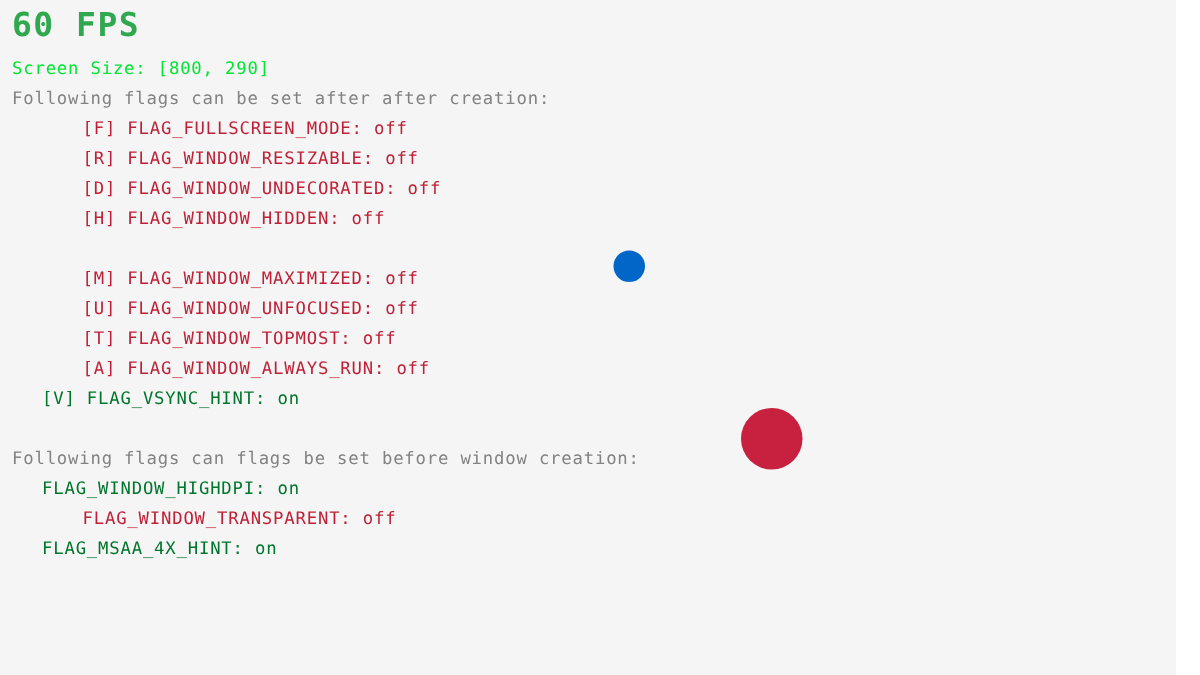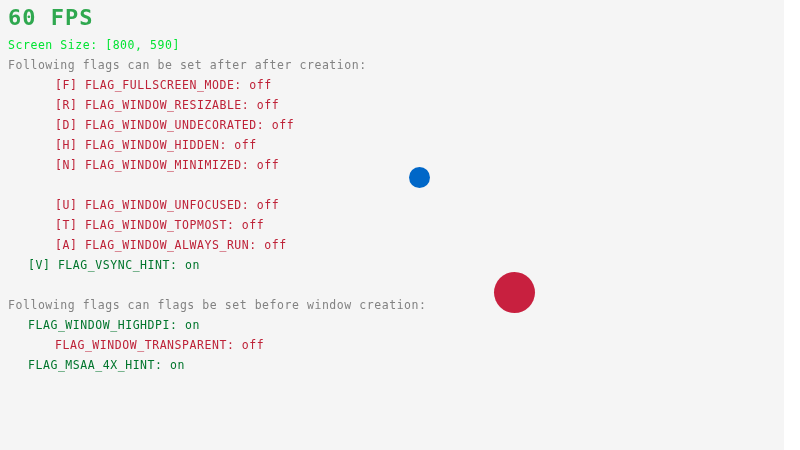--- a/index.html
+++ b/index.html
@@ -65,29 +65,29 @@
     background: #c8203f;
   }
 </style>
 </head>
 <body>
 
 <div id="app">
 
   <div class="fps">60 FPS</div>
 
-  <div class="line c-green" style="top:39px">Screen Size: [800, 590]</div>
+  <div class="line c-green" style="top:39px">Screen Size: [800, 290]</div>
 
   <div class="line c-gray" style="top:59px">Following flags can be set after after creation:</div>
 
   <div class="line c-maroon" style="top:79px">[F] FLAG_FULLSCREEN_MODE: off</div>
   <div class="line c-maroon" style="top:99px">[R] FLAG_WINDOW_RESIZABLE: off</div>
   <div class="line c-maroon" style="top:119px">[D] FLAG_WINDOW_UNDECORATED: off</div>
   <div class="line c-maroon" style="top:139px">[H] FLAG_WINDOW_HIDDEN: off</div>
-  <div class="line c-maroon" style="top:159px">[N] FLAG_WINDOW_MINIMIZED: off</div>
+  <div class="line c-maroon" style="top:179px">[M] FLAG_WINDOW_MAXIMIZED: off</div>
   <div class="line c-maroon" style="top:199px">[U] FLAG_WINDOW_UNFOCUSED: off</div>
   <div class="line c-maroon" style="top:219px">[T] FLAG_WINDOW_TOPMOST: off</div>
   <div class="line c-maroon" style="top:239px">[A] FLAG_WINDOW_ALWAYS_RUN: off</div>
   <div class="line c-dgreen" style="top:259px">[V] FLAG_VSYNC_HINT: on</div>
 
   <div class="line c-gray" style="top:299px">Following flags can flags be set before window creation:</div>
 
   <div class="line c-dgreen" style="top:319px">FLAG_WINDOW_HIGHDPI: on</div>
   <div class="line c-maroon" style="top:339px">FLAG_WINDOW_TRANSPARENT: off</div>
   <div class="line c-dgreen" style="top:359px">FLAG_MSAA_4X_HINT: on</div>

